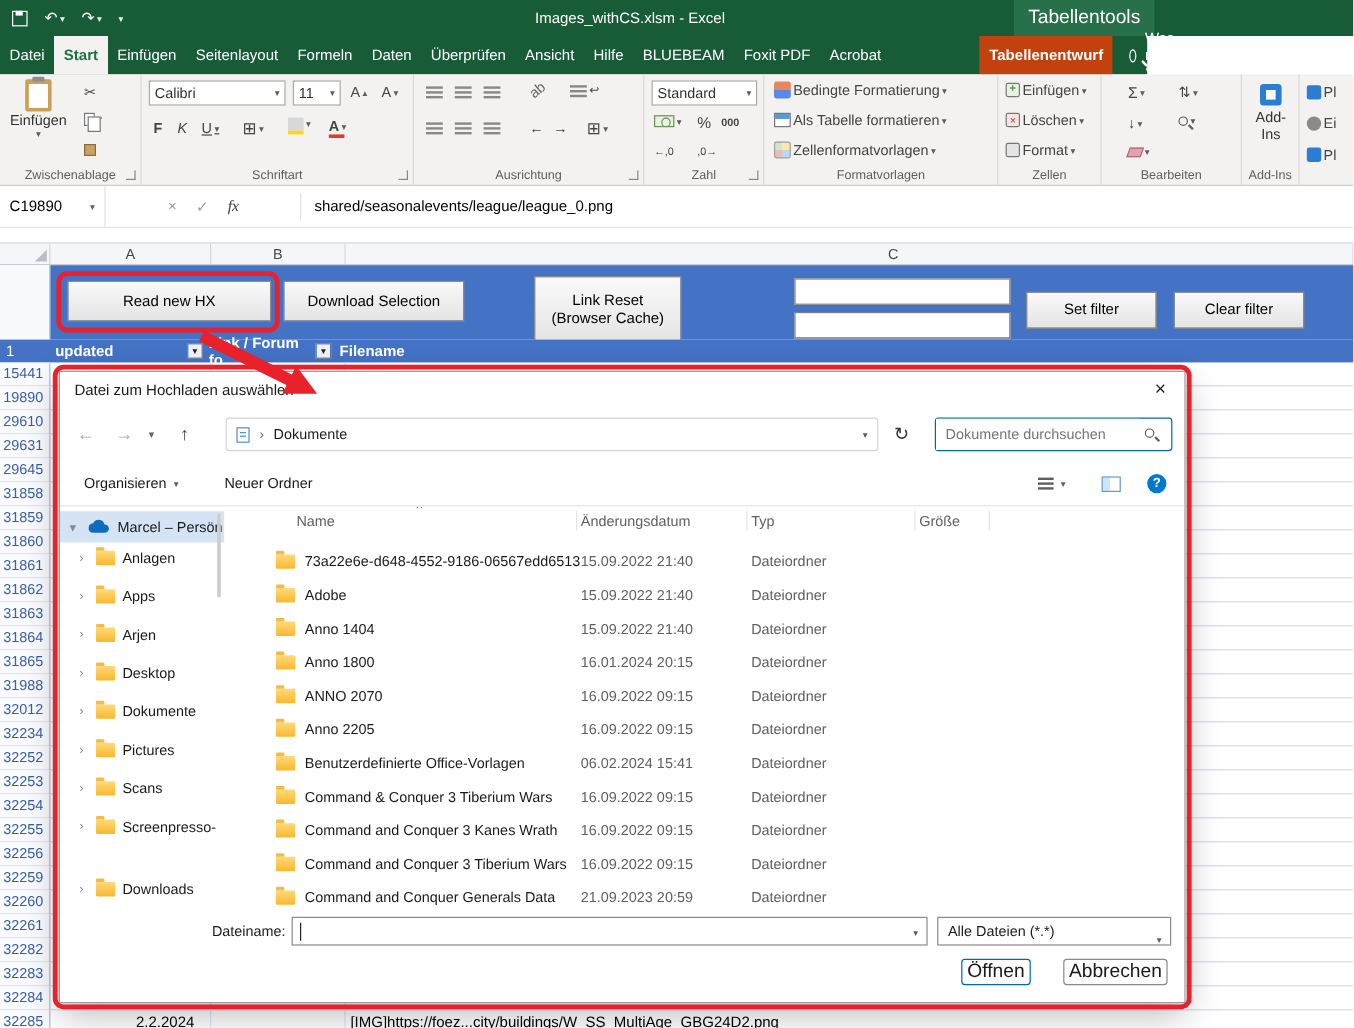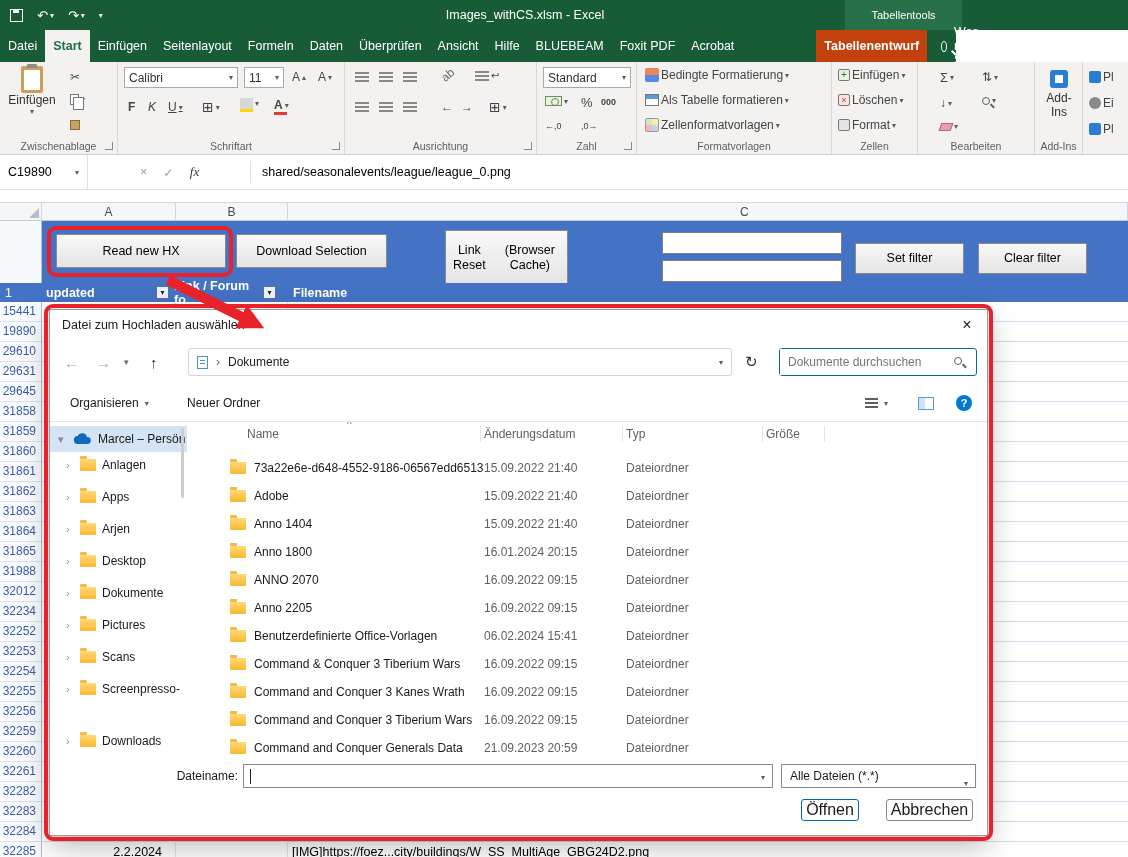--- a/index.html
+++ b/index.html
@@ -8,21 +8,21 @@
   .abs { position:absolute; }
 
   
   .titlebar { left:0; top:0; width:1128px; height:30px; background:#185c37; color:#fff; }
   .qat { position:absolute; left:10px; top:0; height:30px; display:flex; align-items:center; gap:14px; font-size:13px; }
   .saveicon { width:13px; height:13px; border:1.5px solid #fff; position:relative; display:inline-block; }
   .saveicon::after { content:""; position:absolute; left:2px; top:-1px; width:6px; height:4px; background:#fff; }
   .qbtn { display:flex; align-items:center; gap:2px; color:#fff; }
   .tinydd { font-size:8px; opacity:.9; }
   .wintitle { position:absolute; left:16px; top:0; width:940px; height:30px; display:flex; align-items:center; justify-content:center; font-size:12.5px;margin-left:39px; }
-  .ctxgroup { position:absolute; left:845px; top:0; width:117px; height:30px; background:#27704a; display:flex; align-items:center; justify-content:center; font-size:11px; }
+  .ctxgroup { position:absolute; left:845px; top:0; width:117px; height:30px; background:#27704a; display:flex; align-items:center; justify-content:center; font-size:16px; }
 
   
   .tabrow { left:0; top:30px; width:956px; height:32px; background:#185c37; display:flex; align-items:stretch; color:#fff; font-size:12.5px; }
   .tab { display:flex; align-items:center; padding:0 8px; cursor:default; white-space:nowrap; }
   .tab.active { background:#f3f2f1; color:#1e7145; font-weight:bold; }
   .tab.contextual { margin-left:74px; background:#c2410c;font-weight:bold; }
   .tellme { display:flex; align-items:center; gap:7px; margin-left:14px; font-size:12.5px; }
   .lens { width:11px; height:11px; border:1.5px solid #fff; border-radius:50%; position:relative; display:inline-block; }
   .lens::after { content:""; position:absolute; left:9px; top:10px; width:6px; height:1.5px; background:#fff; transform:rotate(45deg); }
 
@@ -456,36 +456,36 @@
     <div class="ch" style="width:112px">B</div>
     <div class="ch" style="flex:1;justify-content:flex-start;position:relative">
         <span style="position:absolute;left:452px">C</span>
       </div>
   </div>
 
   <div class="row1gut abs"></div>
   <div class="row1band abs"></div>
   <div class="xbtn" style="left:56px;top:234px;width:170px;height:34px">Read new HX</div>
   <div class="xbtn" style="left:236px;top:234px;width:151px;height:34px">Download Selection</div>
-  <div class="xbtn" style="left:445px;top:230px;width:123px;height:56px;flex-direction:row">
+  <div class="xbtn" style="left:445px;top:230px;width:123px;height:56px;flex-direction:column">
     <span>Link Reset</span>
     <span>(Browser Cache)</span>
   </div>
   <input class="sheet-input" style="left: 662px; top: 232px;">
   <input class="sheet-input" style="left: 662px; top: 260px;">
   <div class="xbtn" style="left:855px;top:243px;width:109px;height:31px">Set filter</div>
   <div class="xbtn" style="left:978px;top:243px;width:109px;height:31px">Clear filter</div>
 
   <div class="filterband abs">
     <span style="width:42px;padding-left:5px;font-weight:normal">1</span>
     <span style="width:114px;padding-left:4px">updated</span>
     <span class="flt">▾</span>
     <span style="width:94px;padding-left:5px">Link / Forum fo</span>
     <span class="flt">▾</span>
-    <span style="padding-left:17px">Filename</span>
+    <span style="padding-left:7px">Filename</span>
   </div>
 
   <div class="rows-wrap abs">
 
       <div class="srow">
         <div class="g">15441</div>
         <div class="ca"></div>
         <div class="cb"></div>
         <div class="cc"></div>
       </div>

